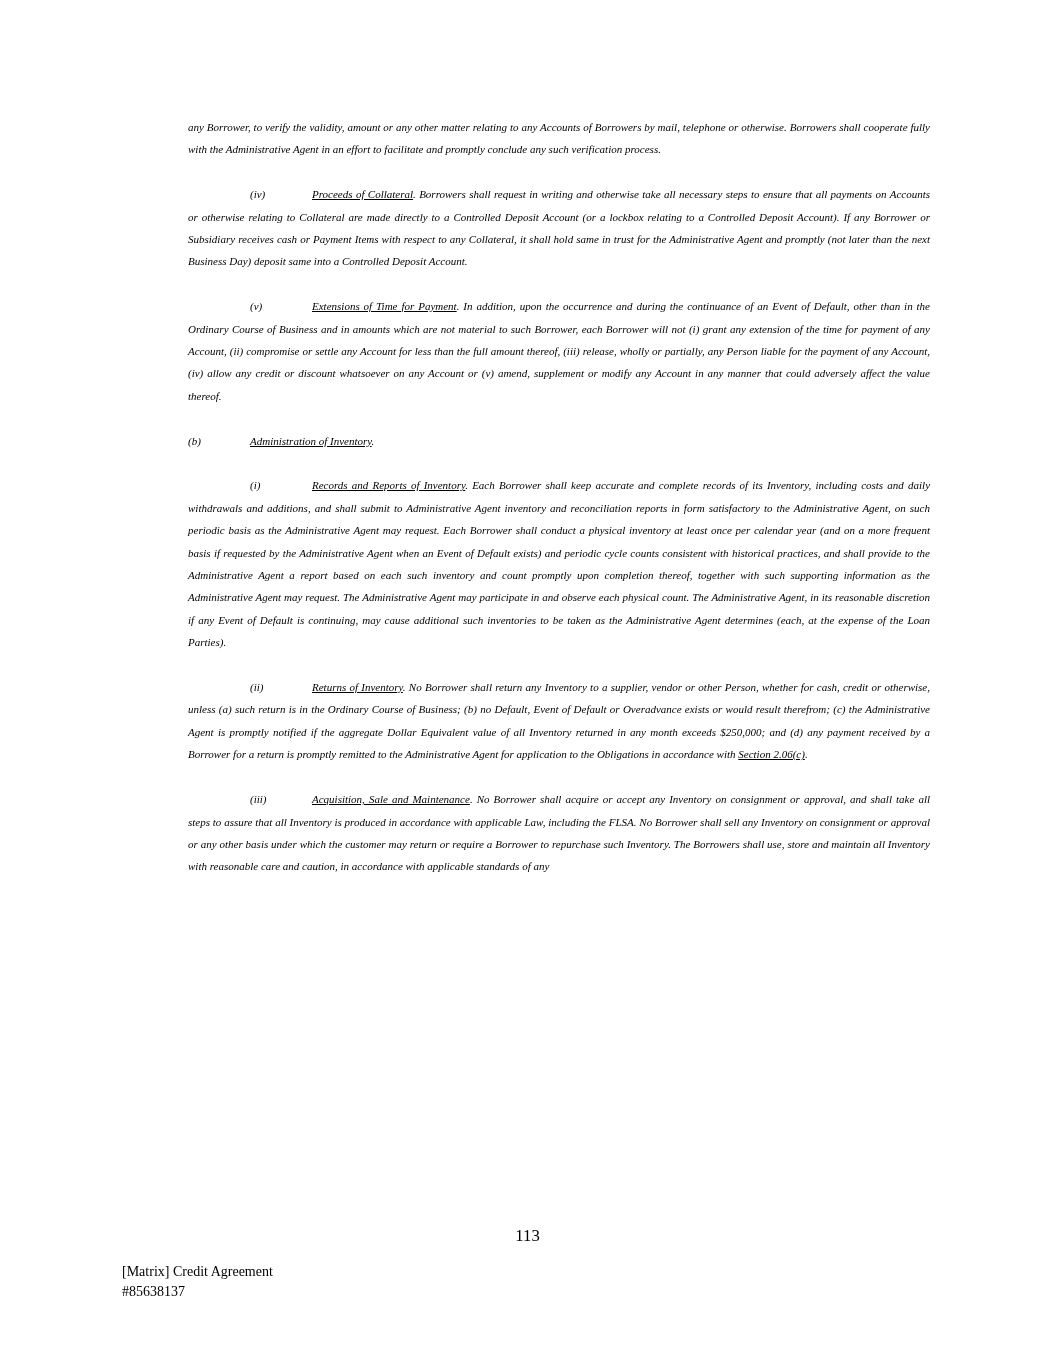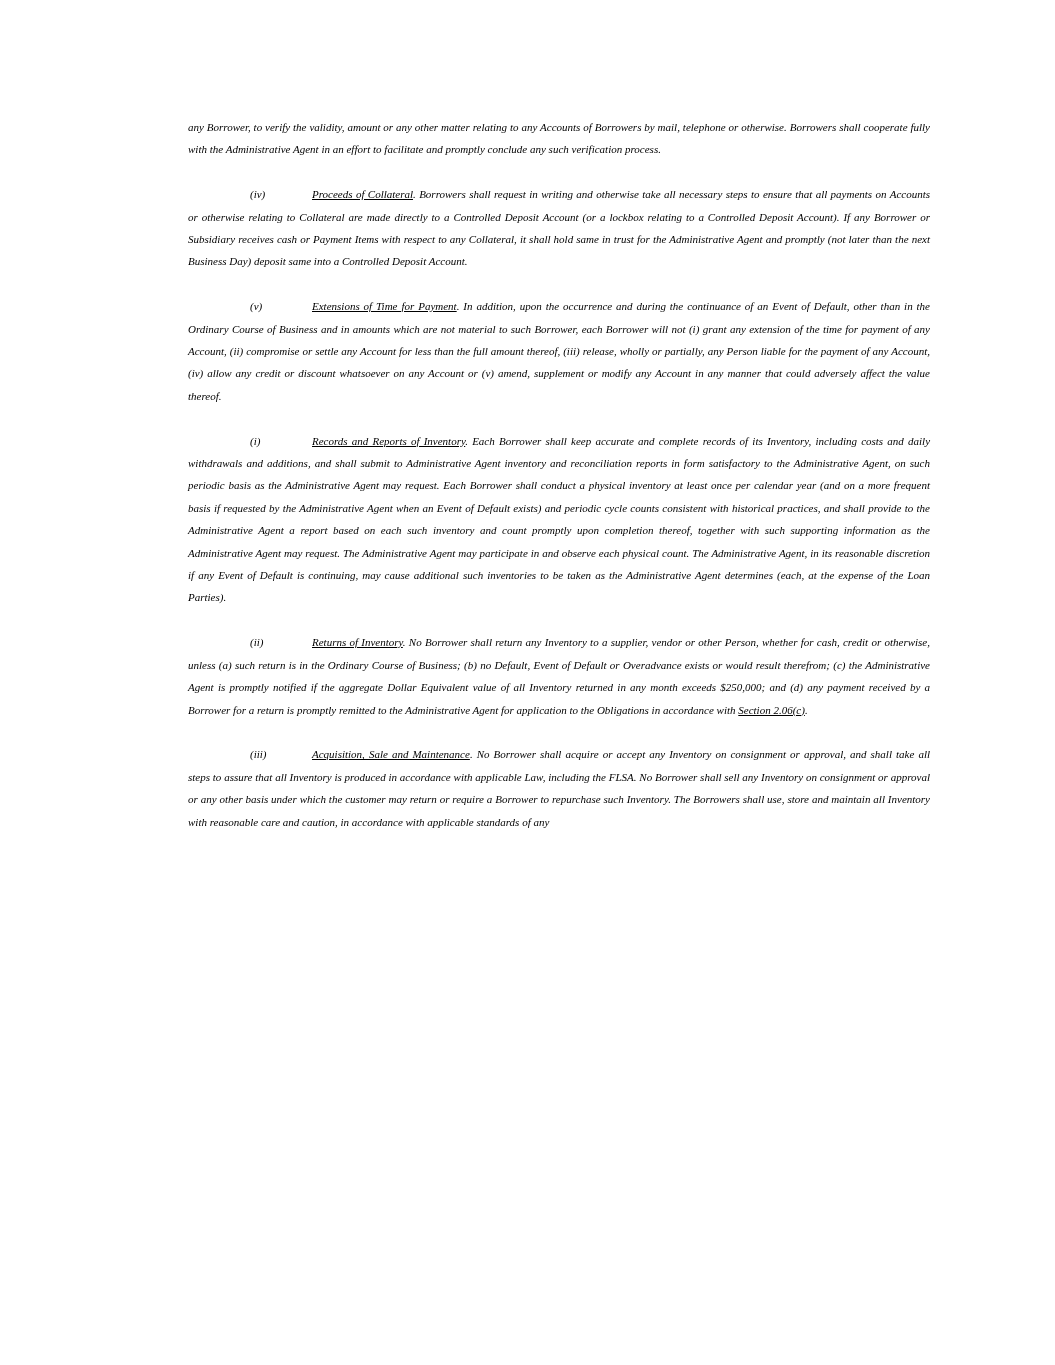--- a/index.html
+++ b/index.html
@@ -57,23 +57,29 @@
 
 <div class="page">
   <div class="content">
 
     <p class="para">any Borrower, to verify the validity, amount or any other matter relating to any Accounts of Borrowers by mail, telephone or otherwise.  Borrowers shall cooperate fully with the Administrative Agent in an effort to facilitate and promptly conclude any such verification process.</p>
 
     <p class="para indent"><span class="tab">(iv)</span><span class="u">Proceeds of Collateral</span><span>.  </span><span>Borrowers shall request in writing and otherwise take all necessary steps to ensure that all payments on Accounts or otherwise relating to Collateral are made directly to a Controlled Deposit Account (or a lockbox relating to a Controlled Deposit Account).  If any Borrower or Subsidiary receives cash or Payment Items with respect to any Collateral, it shall hold same in trust for the Administrative Agent and promptly (not later than the next Business Day) deposit same into a Controlled Deposit Account.</span></p>
 
     <p class="para indent"><span class="tab">(v)</span><span class="u">Extensions of Time for Payment</span><span>.  </span><span>In addition, upon the occurrence and during the continuance of an Event of Default, other than in the Ordinary Course of Business and in amounts which are not material to such Borrower, each Borrower will not (i) grant any extension of the time for payment of any Account, (ii) compromise or settle any Account for less than the full amount thereof, (iii) release, wholly or partially, any Person liable for the payment of any Account, (iv) allow any credit or discount whatsoever on any Account or (v) amend, supplement or modify any Account in any manner that could adversely affect the value thereof.</span></p>
 
+    <p class="para"><span class="tab">(b)</span><span class="u">Administration of Inventory</span><span>.</span></p>
 
     <p class="para indent"><span class="tab">(i)</span><span class="u">Records and Reports of Inventory</span><span>.  </span><span>Each Borrower shall keep accurate and complete records of its Inventory, including costs and daily withdrawals and additions, and shall submit to Administrative Agent inventory and reconciliation reports in form satisfactory to the Administrative Agent, on such periodic basis as the Administrative Agent may request.  Each Borrower shall conduct a physical inventory at least once per calendar year (and on a more frequent basis if requested by the Administrative Agent when an Event of Default exists) and periodic cycle counts consistent with historical practices, and shall provide to the Administrative Agent a report based on each such inventory and count promptly upon completion thereof, together with such supporting information as the Administrative Agent may request.  The Administrative Agent may participate in and observe each physical count.  The Administrative Agent, in its reasonable discretion if any Event of Default is continuing, may cause additional such inventories to be taken as the Administrative Agent determines (each, at the expense of the Loan Parties).</span></p>
 
     <p class="para indent"><span class="tab">(ii)</span><span class="u">Returns of Inventory</span><span>.  </span><span>No Borrower shall return any Inventory to a supplier, vendor or other Person, whether for cash, credit or otherwise, unless (a) such return is in the Ordinary Course of Business; (b) no Default, Event of Default or Overadvance exists or would result therefrom; (c) the Administrative Agent is promptly notified if the aggregate Dollar Equivalent value of all Inventory returned in any month exceeds $250,000; and (d) any payment received by a Borrower for a return is promptly remitted to the Administrative Agent for application to the Obligations in accordance with </span><span class="u">Section 2.06(c)</span><span>.</span></p>
 
     <p class="para indent"><span class="tab">(iii)</span><span class="u">Acquisition, Sale and Maintenance</span><span>.  </span><span>No Borrower shall acquire or accept any Inventory on consignment or approval, and shall take all steps to assure that all Inventory is produced in accordance with applicable Law, including the FLSA.  No Borrower shall sell any Inventory on consignment or approval or any other basis under which the customer may return or require a Borrower to repurchase such Inventory.  The Borrowers shall use, store and maintain all Inventory with reasonable care and caution, in accordance with applicable standards of any</span></p>
 
   </div>
 
+  <div class="pagenum">113</div>
 
+  <div class="footer">
+    <div>[Matrix] Credit Agreement</div>
+    <div>#85638137</div>
+  </div>
 </div>
 
 </body></html>

